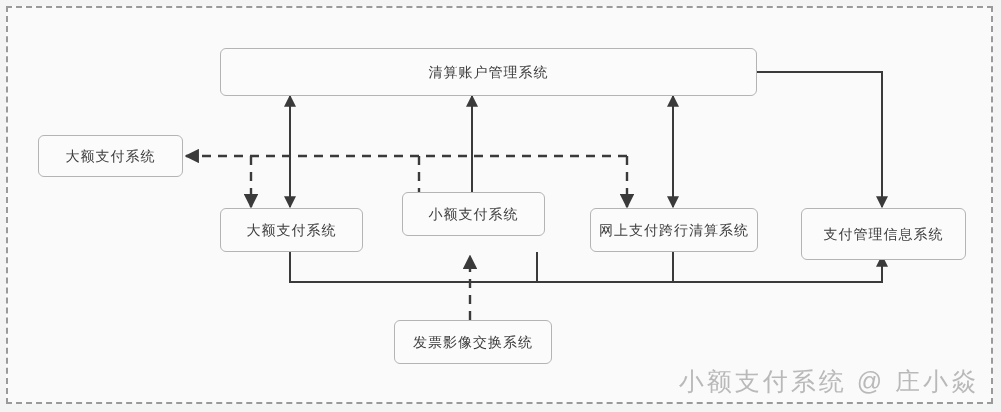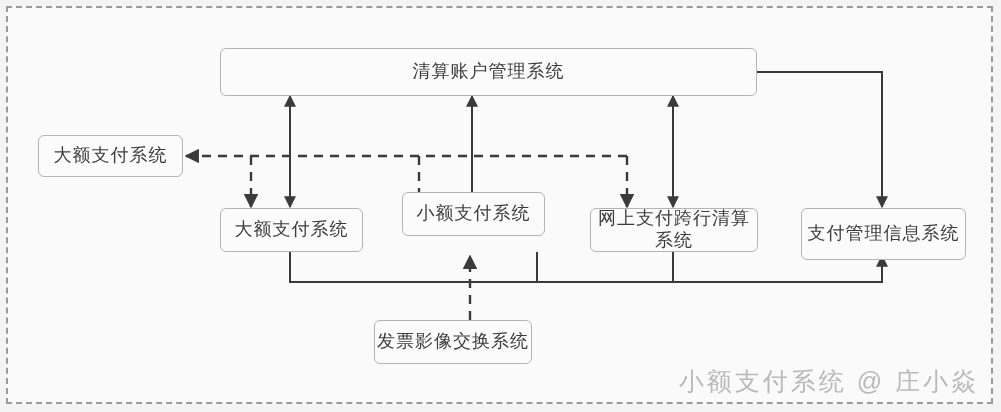--- a/index.html
+++ b/index.html
@@ -37,21 +37,21 @@
   .node {
     position: absolute;
     box-sizing: border-box;
     background: #fbfbfb;
     border: 1px solid #b4b4b4;
     border-radius: 6px;
     display: flex;
     align-items: center;
     justify-content: center;
     color: #3c3c3c;
-    font-size: 18px;
+    font-size: 14px;
     letter-spacing: 1px;
     text-align: center;
     line-height: 1.2;
     z-index: 3;
   }
   .watermark {
     position: absolute;
     right: 22px;
     bottom: 14px;
     font-size: 25px;
@@ -118,19 +118,19 @@
   </div>
 
   <div class="node" style="left:590px; top:208px; width:168px; height:44px;">
     <span>网上支付跨行清算系统</span>
   </div>
 
   <div class="node" style="left:801px; top:208px; width:165px; height:52px;">
     <span>支付管理信息系统</span>
   </div>
 
-  <div class="node" style="left:374px; top:320px; width:158px; height:44px;">
+  <div class="node" style="left:394px; top:320px; width:158px; height:44px;">
     <span>发票影像交换系统</span>
   </div>
 
   <div class="watermark">小额支付系统 @ 庄小焱</div>
 
 </div>
 
 </body></html>

